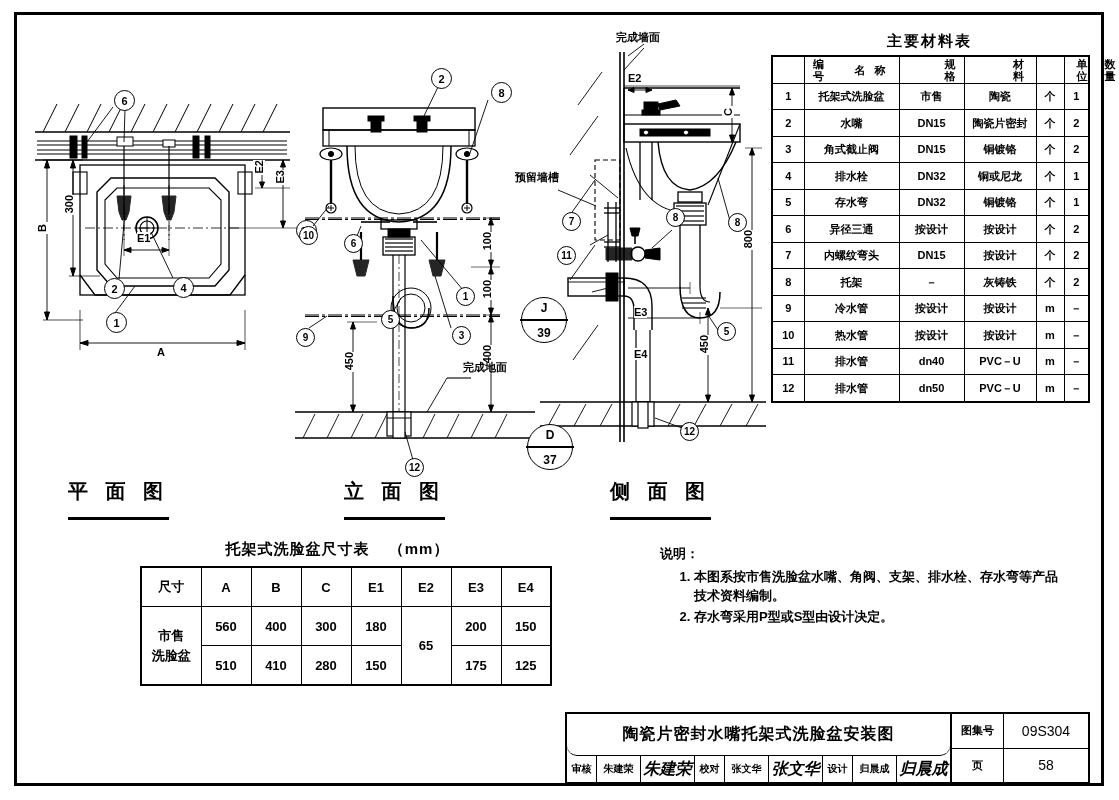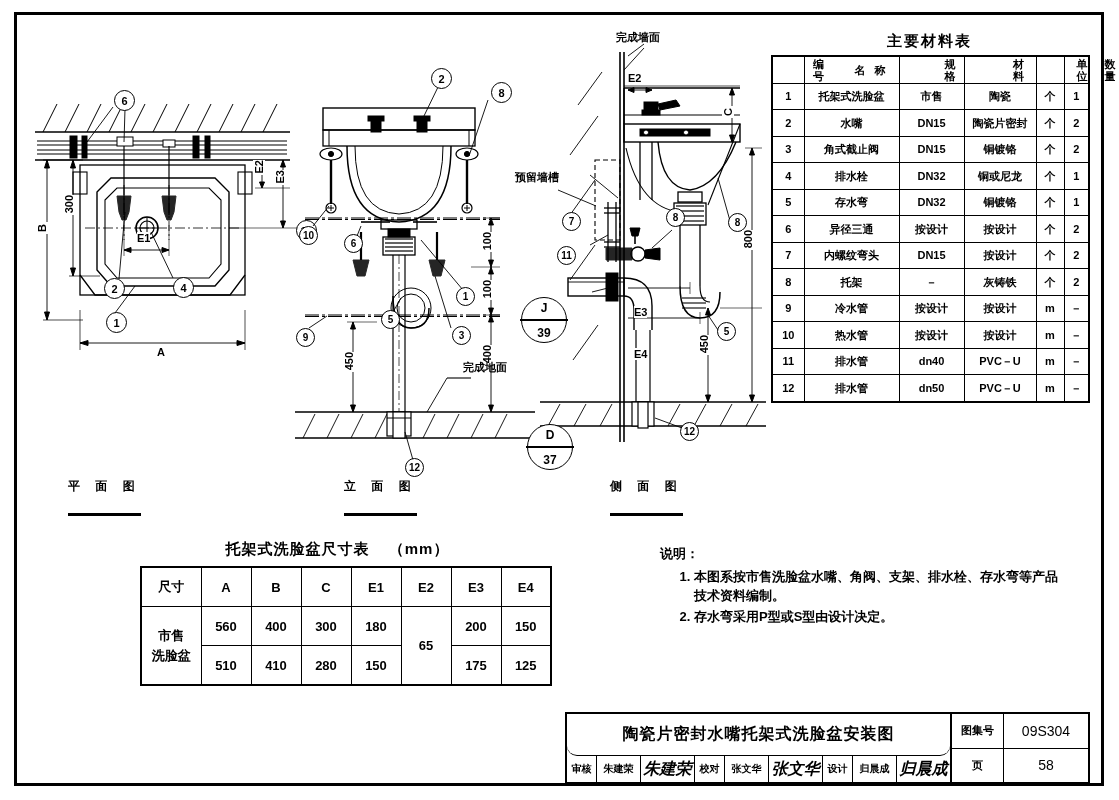--- a/index.html
+++ b/index.html
@@ -51,21 +51,21 @@
   .sig-lbl{flex:0 0 30px;}
   .sig-nm{flex:0 0 44px;}
   .sig-hand{flex:1;font-family:"Liberation Serif",serif;font-style:italic;font-size:16px;font-weight:bold;}
   #tb-right{flex:1;display:flex;flex-direction:column;}
   .tb-rrow{flex:1;display:flex;border-bottom:1.5px solid #000;box-sizing:border-box;}
   .tb-rrow:last-child{border-bottom:none;}
   .tb-k{flex:0 0 52px;display:flex;align-items:center;justify-content:center;font-size:11px;font-weight:bold;border-right:1.5px solid #000;box-sizing:border-box;}
   .tb-v{flex:1;display:flex;align-items:center;justify-content:center;font-size:14px;font-weight:normal;}
 
   
-  .vcap{position:absolute;font-size:12px;font-weight:bold;letter-spacing:6px;border-bottom:3px solid #000;padding-bottom:18px;}
+  .vcap{position:absolute;font-size:20px;font-weight:bold;letter-spacing:6px;border-bottom:3px solid #000;padding-bottom:12px;}
 
   
   .bub{position:absolute;border:1.4px solid #000;border-radius:50%;width:19px;height:19px;display:flex;align-items:center;justify-content:center;font-size:11px;font-weight:bold;background:#fff;}
   .bub.sm{width:17px;height:17px;font-size:10px;}
   .dimtxt{position:absolute;font-size:11px;font-weight:bold;background:#fff;}
   .lbl{position:absolute;font-size:11px;font-weight:bold;}
   .refbub{position:absolute;width:44px;height:44px;border:1.5px solid #000;border-radius:50%;background:#fff;}
   .refbub .t{position:absolute;top:3px;left:0;width:100%;text-align:center;font-size:12px;font-weight:bold;}
   .refbub .b{position:absolute;bottom:2px;left:0;width:100%;text-align:center;font-size:12px;font-weight:bold;}
   .refbub .ln{position:absolute;top:21px;left:-2px;width:48px;height:1.5px;background:#000;}

